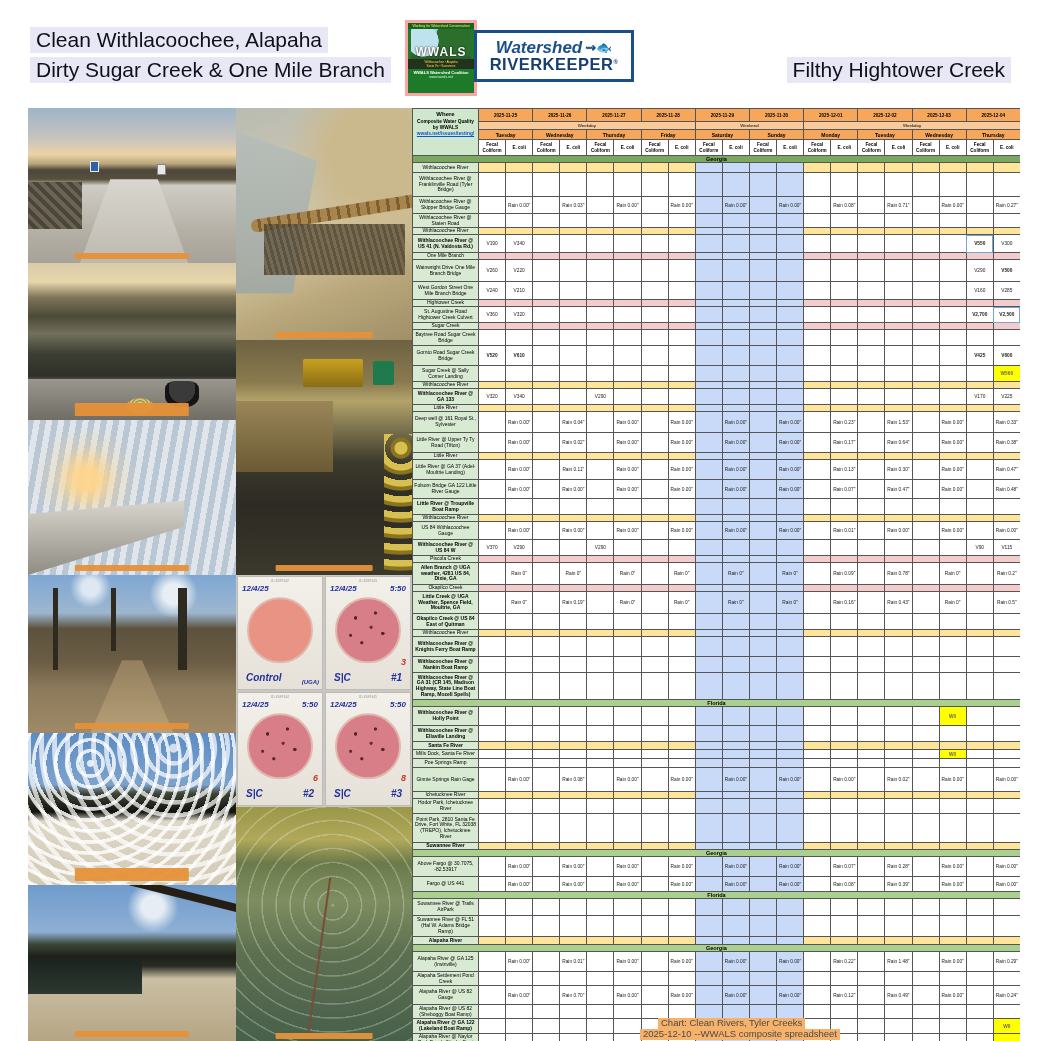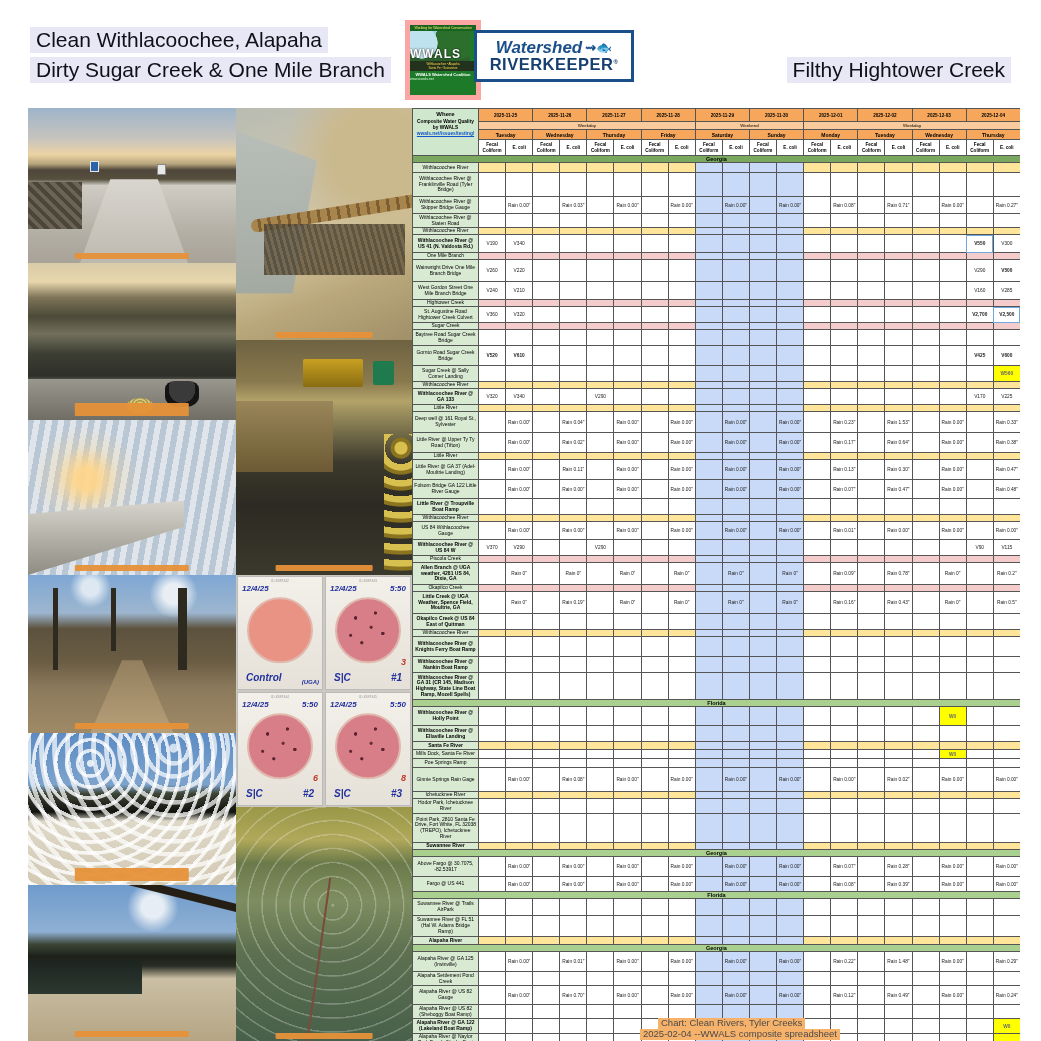--- a/index.html
+++ b/index.html
@@ -8,22 +8,22 @@
 
   
   .title{position:absolute;font-size:21px;color:#101018;}
   .title span{background:#e7e7f6;padding:1px 6px;display:inline-block;}
   #t-l1{left:30px;top:27px;}
   #t-l2{left:30px;top:57px;}
   #t-r1{right:30px;top:27px;text-align:right;}
   #t-r2{right:30px;top:57px;text-align:right;}
 
   #wwals-logo{position:absolute;left:405px;top:20px;width:66px;height:70px;
-      background:#1c7a28;border:5px solid #fca5a5;display:flex;flex-direction:column;
-      overflow:hidden;}
+      background:#1c7a28;border:3px solid #fca5a5;display:flex;flex-direction:column;
+      align-items:center;overflow:hidden;}
   #wwals-logo .top{font-size:3.5px;color:#ffe96a;background:#176320;width:100%;text-align:center;padding:1px 0;}
   #wwals-logo .art{width:60px;height:30px;background:
       radial-gradient(circle at 20% 40%,#bfe3ee 0 30%,transparent 31%),
       radial-gradient(circle at 75% 30%,#2c6e2c 0 40%,transparent 41%),
       linear-gradient(180deg,#9fd3e2 0%,#7fb9d0 55%,#3b7a3b 56%,#2a5d2a 100%);
       position:relative;}
   #wwals-logo .big{font-size:12px;font-weight:bold;color:#fff;text-shadow:0 0 2px #000;
       letter-spacing:1px;margin-top:-14px;z-index:2;}
   #wwals-logo .mid{font-size:3px;color:#ffd94d;background:#23321c;width:100%;text-align:center;line-height:1.4;padding:1px 0;}
   #wwals-logo .bot{font-size:4px;color:#fff;font-weight:bold;margin-top:1px;text-align:center;}
@@ -1676,16 +1676,16 @@
             <td class="data"></td>
             <td class="data"></td>
             <td class="data ycell">W0</td>
           </tr>
         </tbody>
       </table>
 </div>
 
 <div id="chartcap">
   <span class="c1">Chart: Clean Rivers, Tyler Creeks</span><br>
-  <span class="c2">2025-02-04 --WWALS composite spreadsheet</span>
+  <span class="c2">2025-12-10 --WWALS composite spreadsheet</span>
 </div>
 
 </div>
 
 </body></html>

